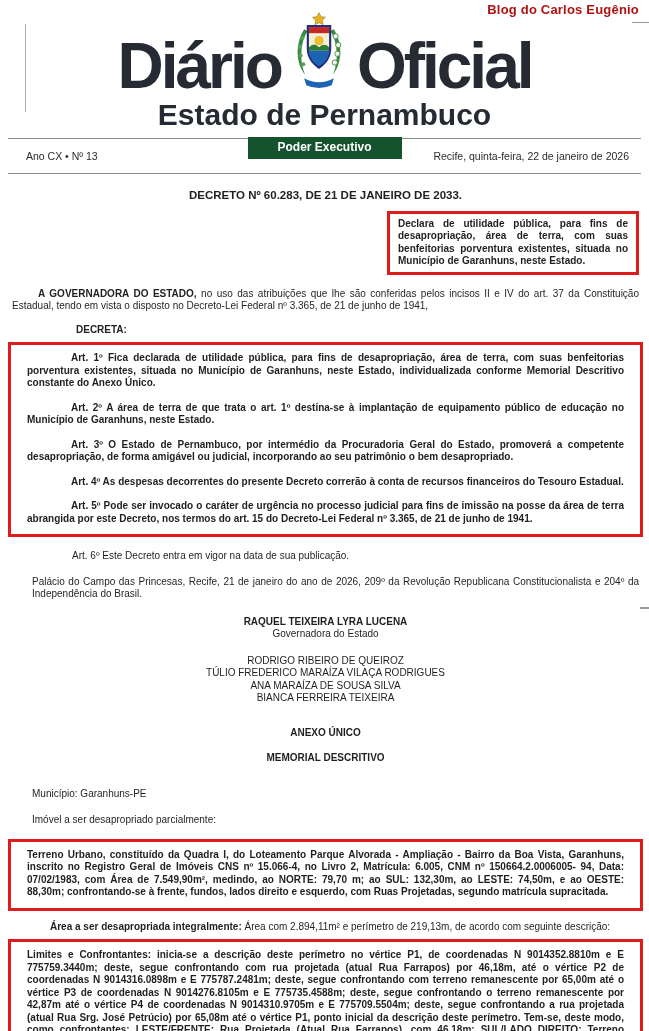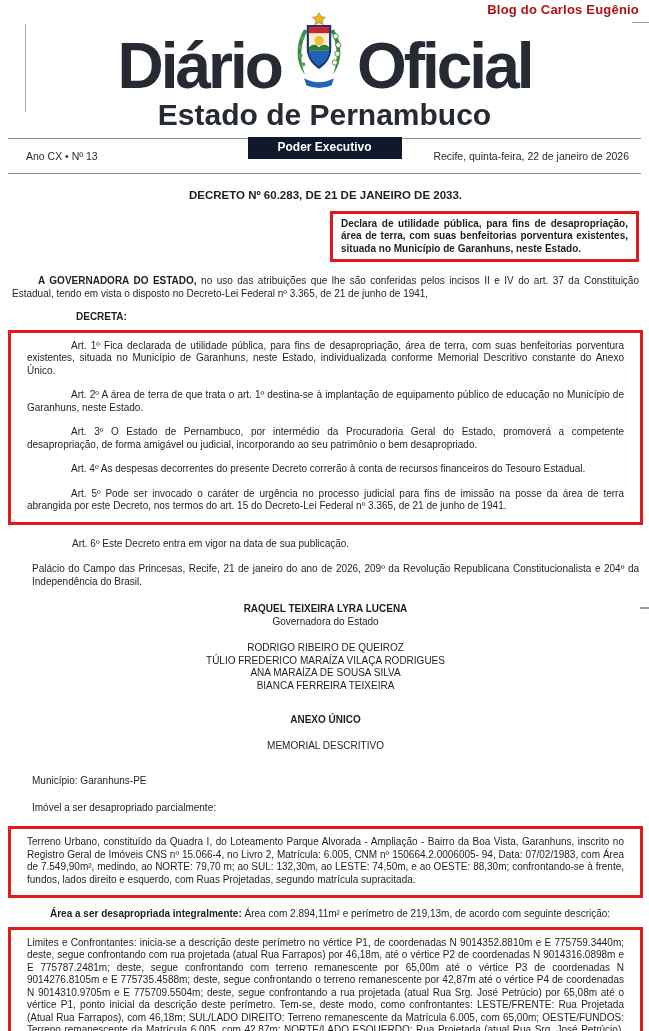--- a/index.html
+++ b/index.html
@@ -22,48 +22,48 @@
 
   
   .masthead{padding-top:10px;text-align:center;}
   .mast-row{display:flex;align-items:flex-end;justify-content:center;gap:10px;height:88px;}
   .mast-word{font-size:64px;font-weight:bold;letter-spacing:-3px;color:var(--ink);line-height:1;}
   .mast-sub{font-size:30px;font-weight:bold;color:var(--ink);letter-spacing:0;margin-top:2px;line-height:1;}
 
   
   .band{margin:8px 8px 0 8px;border-top:1px solid #8c8c8c;border-bottom:1px solid #8c8c8c;height:36px;position:relative;display:flex;align-items:center;}
   .band-edition{font-size:10.5px;color:#2b2b2b;padding-left:18px;}
-  .band-box{position:absolute;left:50%;top:-2px;transform:translateX(-50%);background:#0f172a;color:#fff;font-weight:bold;font-size:12px;padding:3px 30px;line-height:1.3;}
+  .band-box{position:absolute;left:50%;top:-2px;transform:translateX(-50%);background:#14532d;color:#fff;font-weight:bold;font-size:12px;padding:3px 30px;line-height:1.3;}
   .band-date{font-size:10.5px;color:#2b2b2b;margin-left:auto;padding-right:12px;}
 
   
   .doc{padding:0 10px 0 12px;font-size:10px;line-height:12.5px;}
   .bold{font-weight:bold;}
   .just{text-align:justify;}
   .decree-title{margin-top:15px;font-size:11.5px;font-weight:bold;text-align:center;}
 
-  .summary-box{width:309px;margin:9px 0 0 auto;border:3px solid var(--red);padding:4px 8px;font-weight:bold;text-align:justify;}
+  .summary-box{width:252px;margin:9px 0 0 auto;border:3px solid var(--red);padding:4px 8px;font-weight:bold;text-align:justify;}
 
   .preamble{margin-top:13px;text-indent:26px;}
   .decreta{margin-top:11px;margin-left:64px;font-weight:bold;}
 
-  .redbox{border:3px solid var(--red);margin:6px -4px 0 -4px;padding:7px 16px 9px 16px;}
+  .redbox{border:3px solid var(--red);margin:6px -4px 0 -4px;padding:7px 16px 9px 16px;font-weight:bold;}
   .redbox p{text-indent:44px;text-align:justify;}
   .redbox p + p{margin-top:12px;}
 
   .art6{margin-top:13px;text-indent:44px;margin-left:16px;}
   .palace{margin-top:13px;margin-left:20px;text-align:justify;}
 
   .sig-name{margin-top:15px;text-align:center;font-weight:bold;}
   .sig-role{text-align:center;}
   .countersigs{margin-top:14px;text-align:center;}
   .countersigs div{line-height:12.5px;}
 
   .annex-title{margin-top:22px;text-align:center;font-weight:bold;}
-  .annex-sub{margin-top:13px;text-align:center;font-weight:normal;}
+  .annex-sub{margin-top:13px;text-align:center;font-weight:bold;}
 
   .memo-line{margin-top:0;margin-left:20px;}
   .mt-city{margin-top:23px;}
   .mt-partial{margin-top:14px;}
 
   .prop-box{margin-top:12px;}
   .prop-box p{text-indent:0;}
   .area-line{margin-top:10px;margin-left:38px;text-align:justify;}
   .limits-box{margin-top:6px;}
   .limits-box p{text-indent:0;}

